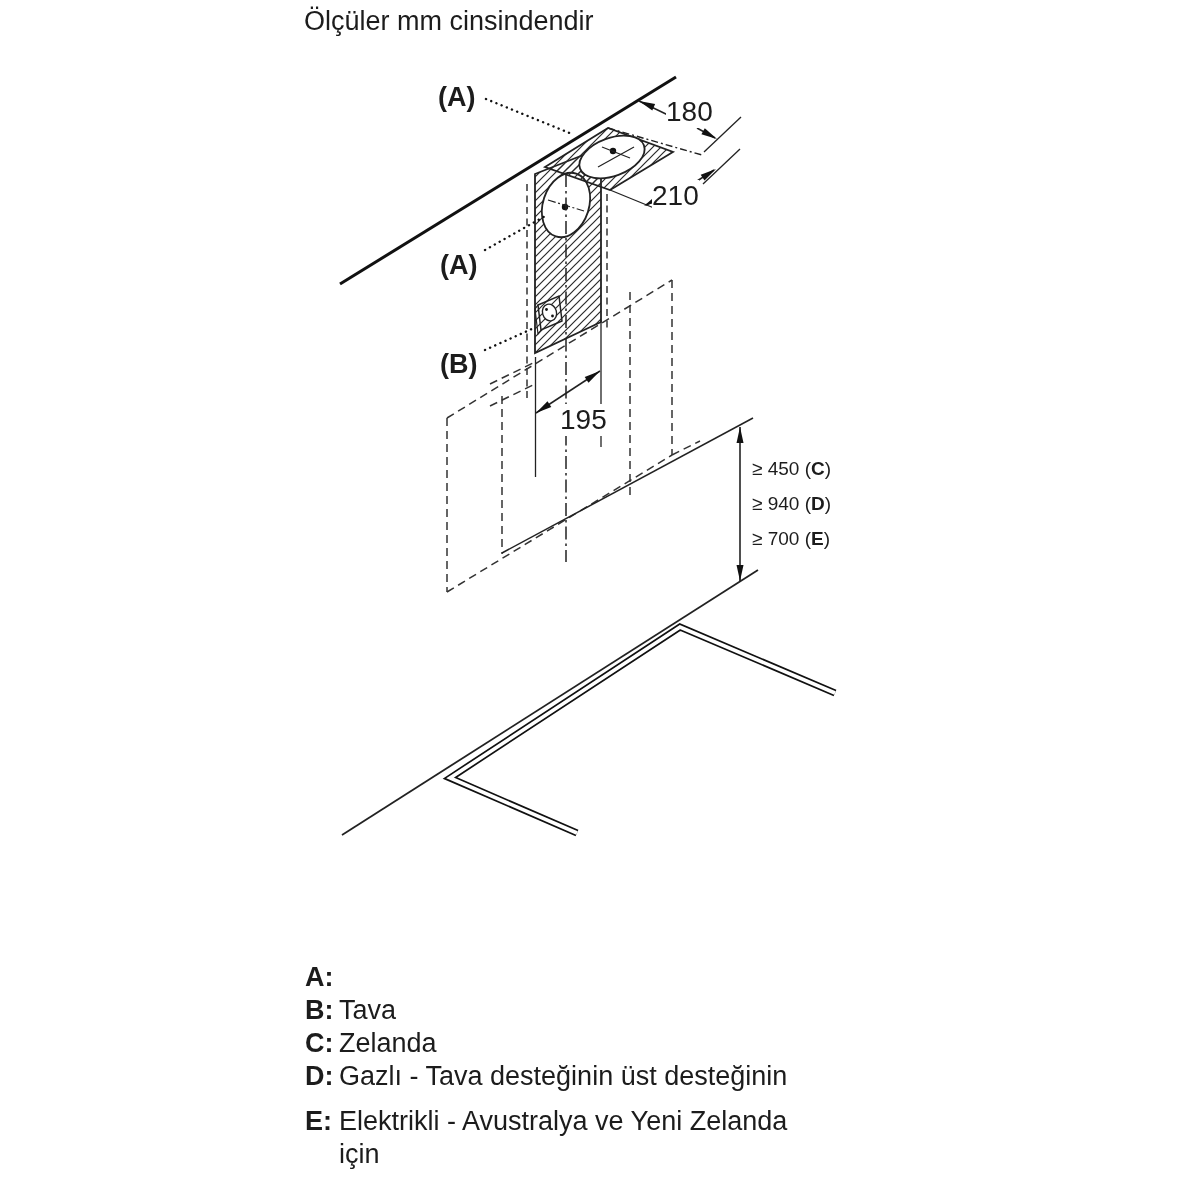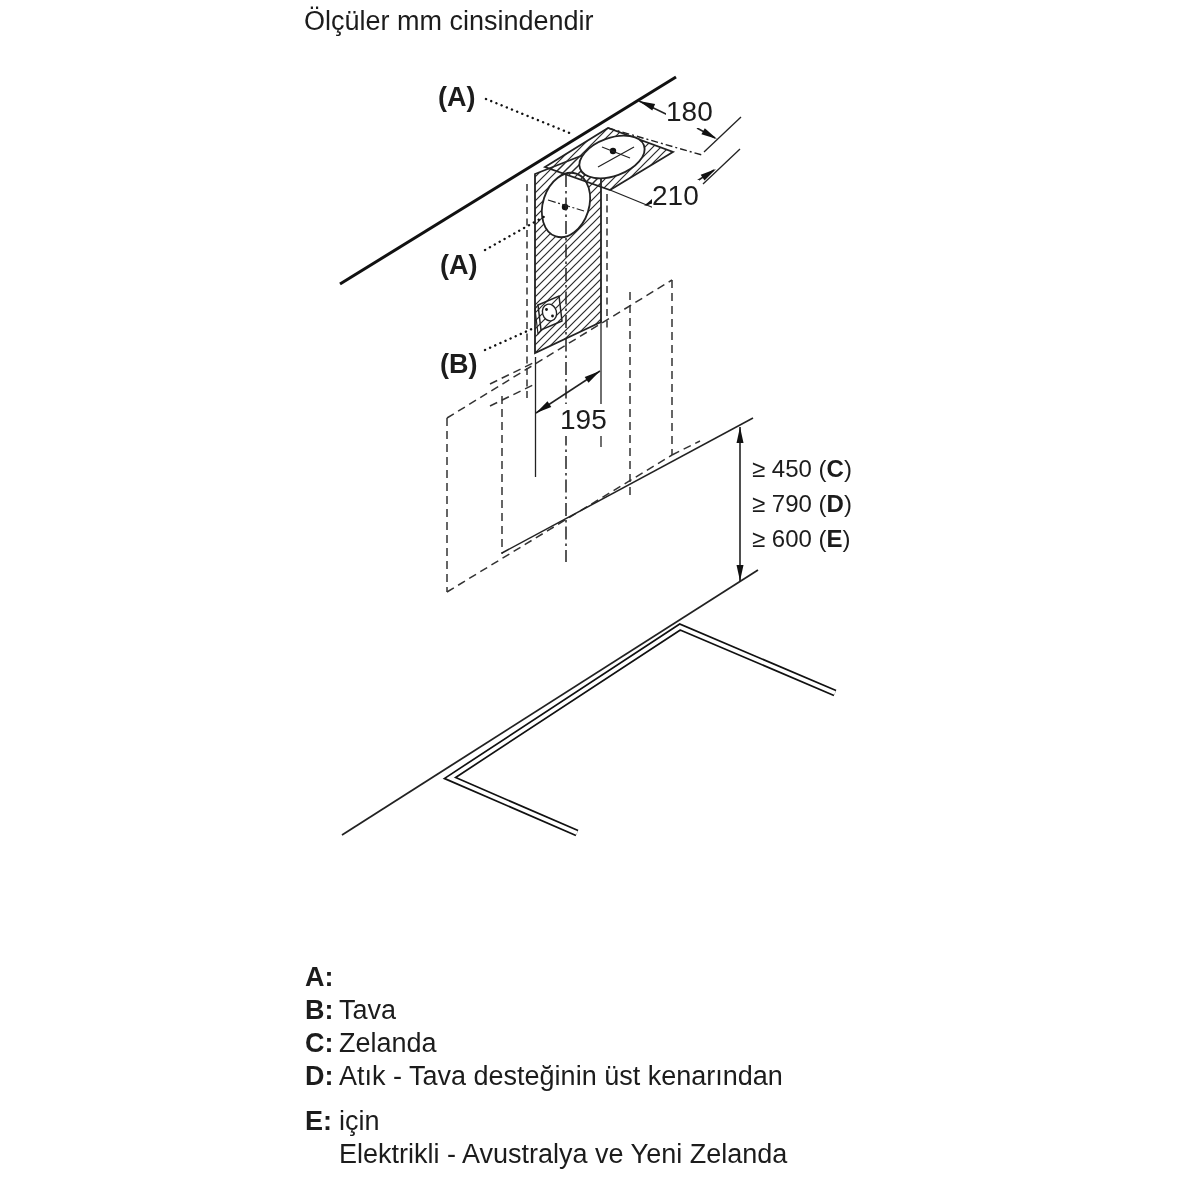--- a/index.html
+++ b/index.html
@@ -12,21 +12,21 @@
   .txt{position:absolute;white-space:nowrap;background:#ffffff;line-height:1.15;}
   .title{left:304px;top:6px;font-size:27px;}
   .lbl{font-weight:bold;font-size:27px;}
   .lbl-a1{left:438px;top:82px;}
   .lbl-a2{left:440px;top:250px;}
   .lbl-b{left:440px;top:349px;}
   .dim{font-size:28px;}
   .dim-180{left:666px;top:96px;text-align:right;}
   .dim-210{left:652px;top:180px;}
   .dim-195{left:558px;top:392px;padding:0 2px;margin-top:12px;}
-  .clearances{position:absolute;left:752px;top:451px;font-size:24px;line-height:35px;}
+  .clearances{position:absolute;left:752px;top:451px;font-size:19px;line-height:35px;}
   .clearance-row b{font-weight:bold;}
   .legend{position:absolute;left:305px;top:961px;font-size:27px;line-height:33px;}
   .legend-row{display:flex;align-items:flex-start;}
   .legend-row .letter{font-weight:bold;width:34px;flex:0 0 34px;}
   .legend-row.row-e{margin-top:12px;}
   .legend-row .wrap span{display:block;}
 </style>
 </head>
 <body>
 
@@ -132,42 +132,42 @@
   <div class="txt lbl lbl-a1">(A)</div>
   <div class="txt lbl lbl-a2">(A)</div>
   <div class="txt lbl lbl-b">(B)</div>
 
   <div class="txt dim dim-180">180</div>
   <div class="txt dim dim-210">210</div>
   <div class="txt dim dim-195">195</div>
 
   <div class="clearances">
     <div class="clearance-row"><span>≥ 450 (</span><b>C</b><span>)</span></div>
-    <div class="clearance-row"><span>≥ 790 (</span><b>D</b><span>)</span></div>
-    <div class="clearance-row"><span>≥ 600 (</span><b>E</b><span>)</span></div>
+    <div class="clearance-row"><span>≥ 940 (</span><b>D</b><span>)</span></div>
+    <div class="clearance-row"><span>≥ 700 (</span><b>E</b><span>)</span></div>
   </div>
 
   <div class="legend">
     <div class="legend-row">
       <span class="letter">A:</span>
     </div>
     <div class="legend-row">
       <span class="letter">B:</span>
       <span>Tava</span>
     </div>
     <div class="legend-row">
       <span class="letter">C:</span>
       <span>Zelanda</span>
     </div>
     <div class="legend-row">
       <span class="letter">D:</span>
-      <span>Atık - Tava desteğinin üst kenarından</span>
+      <span>Gazlı - Tava desteğinin üst desteğinin</span>
     </div>
     <div class="legend-row row-e">
       <span class="letter">E:</span>
       <span class="wrap">
+        <span>Elektrikli - Avustralya ve Yeni Zelanda</span>
         <span>için</span>
-        <span>Elektrikli - Avustralya ve Yeni Zelanda</span>
       </span>
     </div>
   </div>
 
 </div>
 
 </body></html>

